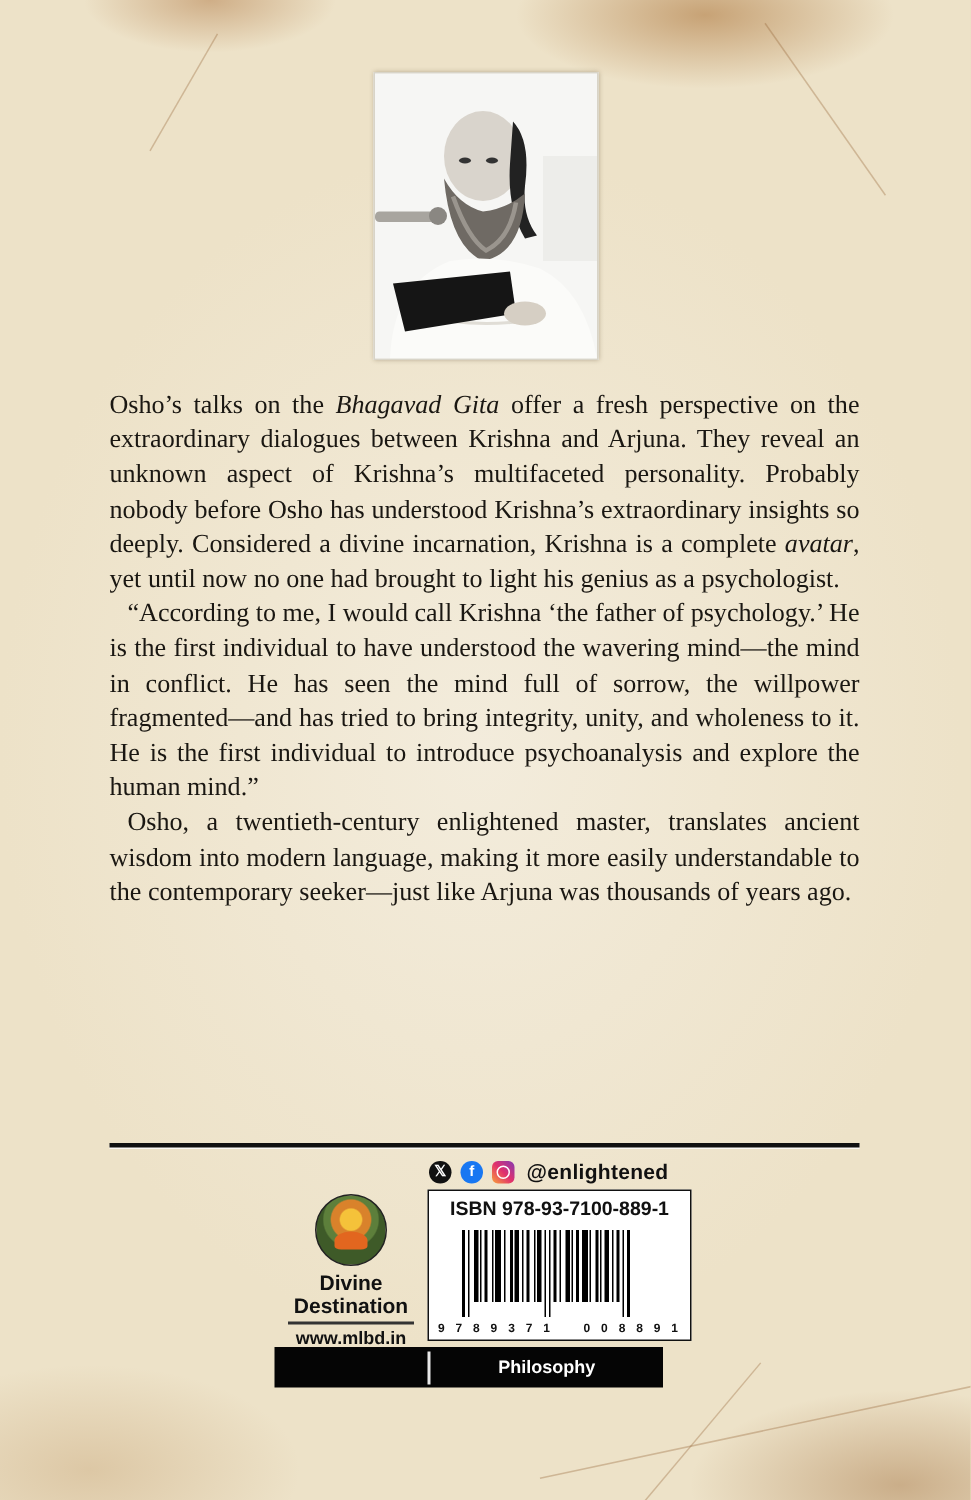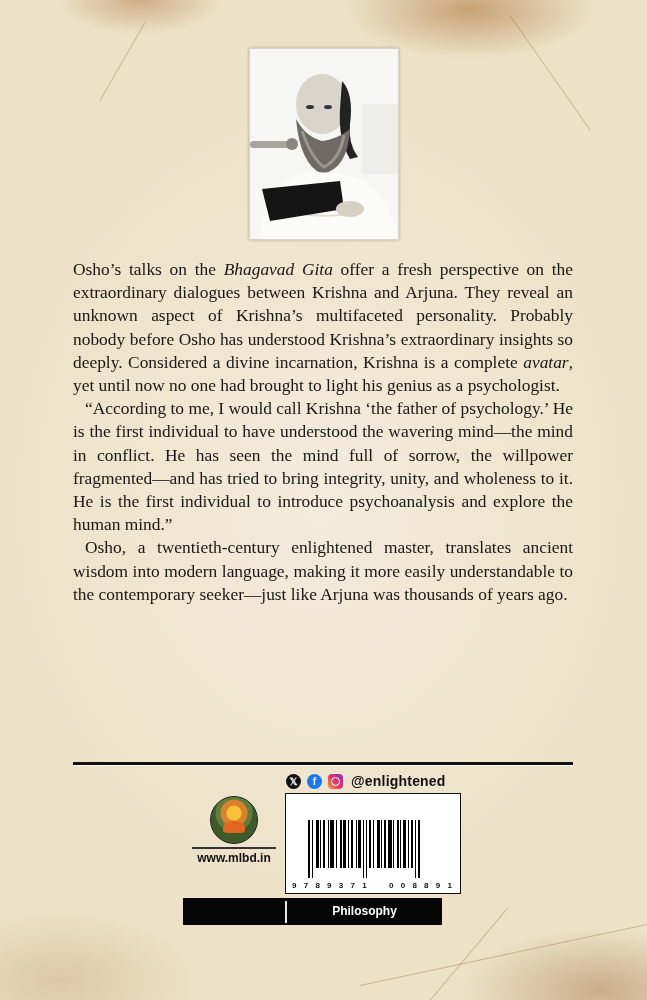--- a/index.html
+++ b/index.html
@@ -137,25 +137,30 @@
 
 <div class="social">
   <span class="ic ic-x">𝕏</span>
   <span class="ic ic-fb">f</span>
   <span class="ic ic-ig"></span>
   <span class="handle">@enlightened</span>
 </div>
 
 <div class="logo-block">
   <div class="logo-circle"></div>
+  <div class="logo-name">
+    <div>Divine</div>
+    <div>Destination</div>
+  </div>
   <div class="logo-divider"></div>
   <div class="logo-url">www.mlbd.in</div>
 </div>
 
 <div class="isbn-box">
+  <div class="isbn-label">ISBN 978-93-7100-889-1</div>
   <div class="barcode">
     <span class="tall" style="width:2px;margin-right:2px"></span>
       <span class="tall" style="width:1px;margin-right:3px"></span>
     <span style="width:3px;margin-right:1px"></span>
       <span style="width:1px;margin-right:2px"></span>
       <span style="width:2px;margin-right:3px"></span>
     <span style="width:1px;margin-right:1px"></span>
       <span style="width:4px;margin-right:2px"></span>
       <span style="width:1px;margin-right:3px"></span>
     <span style="width:2px;margin-right:1px"></span>

